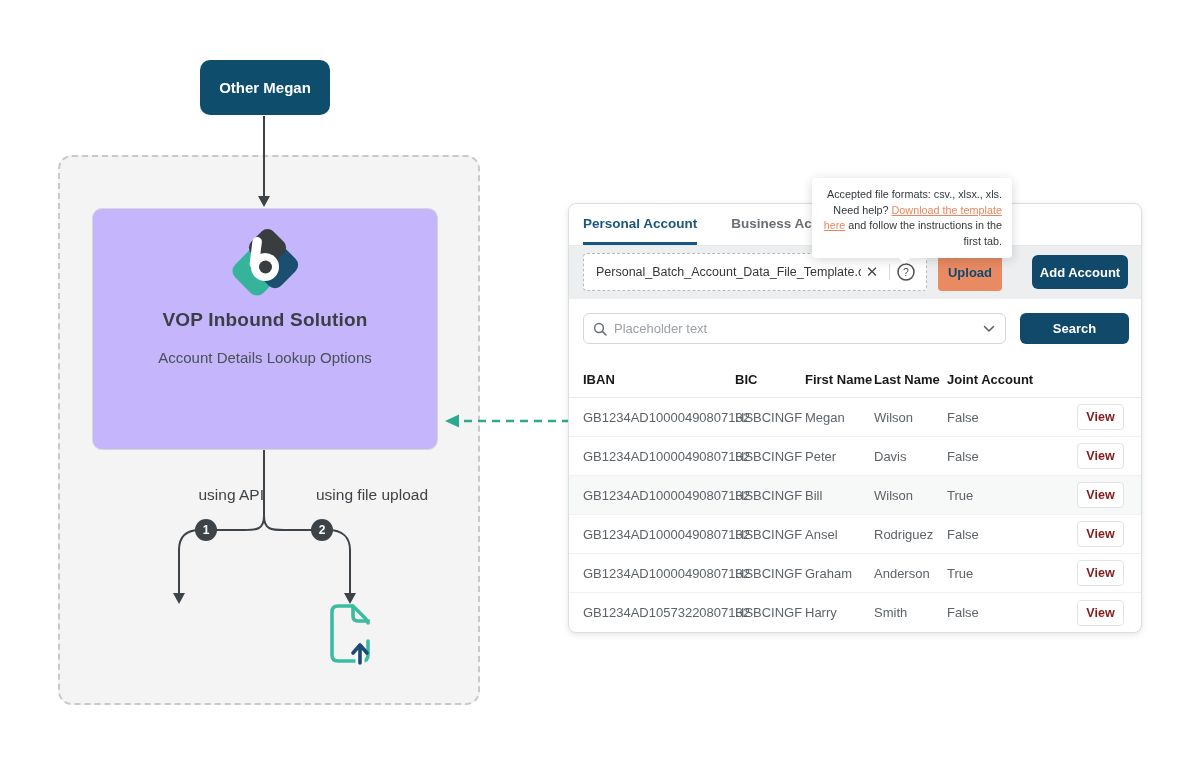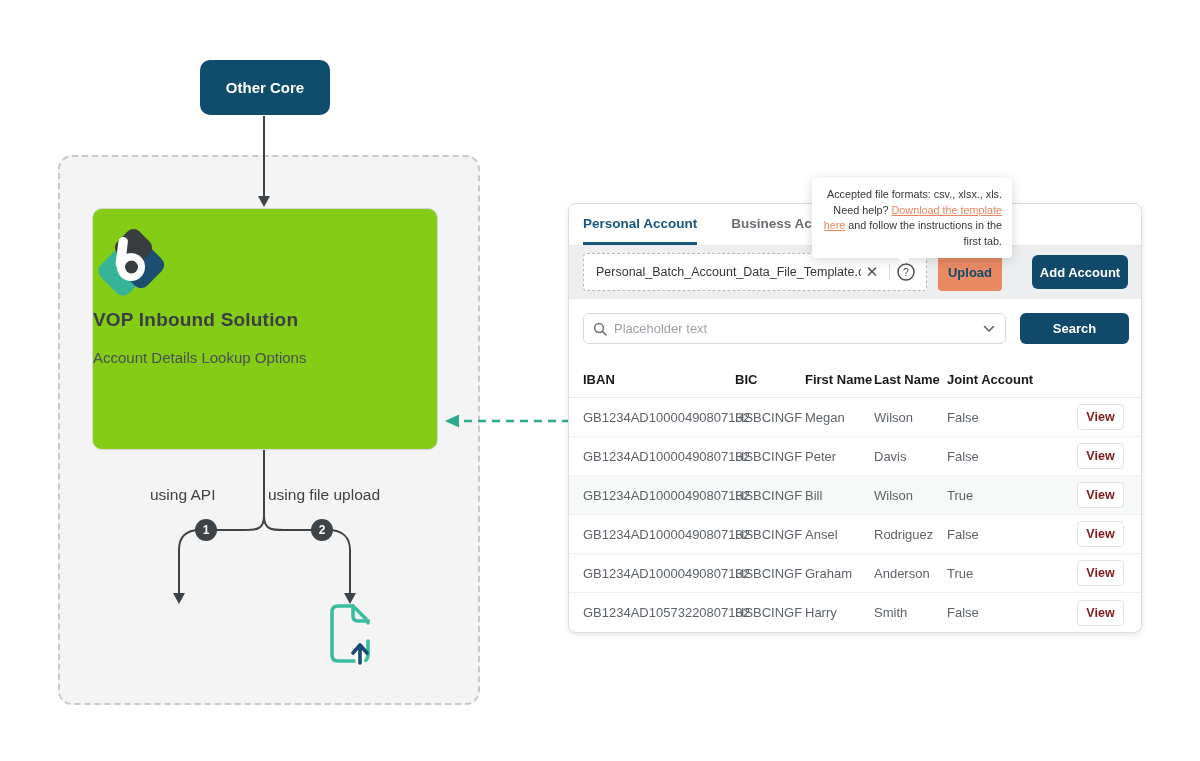--- a/index.html
+++ b/index.html
@@ -8,30 +8,30 @@
   .canvas { position:relative; width:1200px; height:761px; background:#ffffff; overflow:hidden; }
 
   
   .dash-container { position:absolute; left:58px; top:155px; width:422px; height:550px;
     background:#f4f4f4; border:2px dashed #c9c9c9; border-radius:14px; z-index:0; }
   .connector-svg { position:absolute; left:0; top:0; width:1200px; height:761px; z-index:1; pointer-events:none; }
 
   .other-bank { position:absolute; left:200px; top:60px; width:130px; height:55px; background:#0f4d6d;
     border-radius:10px; color:#fff; font-size:15px; font-weight:600; display:flex; align-items:center;
     justify-content:center; z-index:2; }
-  .vop-box { position:absolute; left:92px; top:208px; width:346px; height:242px; background:#84cc16;
+  .vop-box { position:absolute; left:92px; top:208px; width:346px; height:242px; background:#c4b5fd;
     border:1.5px solid #d7d7d7; border-radius:10px; z-index:2; display:flex; flex-direction:column;
-    align-items:flex-start; padding-top:16px; text-align:center; }
+    align-items:center; padding-top:16px; text-align:center; }
   .vop-logo { width:76px; height:76px; }
   .vop-title { margin-top:8px; font-size:19px; font-weight:700; color:#3b3f44; letter-spacing:.2px; }
   .vop-subtitle { margin-top:18px; font-size:15px; color:#4b5054; }
   .vop-option { font-size:15px; color:#4b5054; line-height:24px; }
   .vop-options { margin-top:20px; }
 
-  .branch-label { position:absolute; z-index:2; font-size:15.5px; color:#3e4347; text-align:left; }
+  .branch-label { position:absolute; z-index:2; font-size:15.5px; color:#3e4347; text-align:right; }
   .branch-label.api { left:150px; top:486px; width:114px; }
   .branch-label.file { left:268px; top:486px; width:160px; }
   .branch-num { position:absolute; z-index:3; width:22px; height:22px; border-radius:50%; background:#3e4347;
     color:#fff; font-size:12px; font-weight:700; display:flex; align-items:center; justify-content:center; }
   .branch-num.n1 { left:195px; top:519px; }
   .branch-num.n2 { left:311px; top:519px; }
 
   .core-banking { position:absolute; left:107px; top:610px; width:143px; height:52px; background:#0f4d6d;
     border-radius:10px; color:#fff; font-size:15px; font-weight:600; display:flex; align-items:center;
     justify-content:center; z-index:2; }
@@ -113,21 +113,21 @@
     <polygon points="173,593 185,593 179,604" fill="#3e4347"></polygon>
 
     <path d="M264,516 C264,530 272,530 284,530 L328,530 C342,530 350,537 350,550 L350,594" stroke="#3e4347" stroke-width="2" fill="none"></path>
     <polygon points="344,593 356,593 350,604" fill="#3e4347"></polygon>
 
     <line x1="570" y1="421" x2="458" y2="421" stroke="#2baa8f" stroke-width="2.5" stroke-dasharray="8 6"></line>
     <polygon points="459,414.5 459,427.5 445,421" fill="#2baa8f"></polygon>
   </svg>
 
   <div class="other-bank">
-    <span>Other Core</span>
+    <span>Other Megan</span>
   </div>
 
   <div class="vop-box">
     <svg class="vop-logo" viewBox="0 0 76 76">
       <rect x="10" y="26" width="40" height="40" rx="9" transform="rotate(45 30 46)" fill="#35b49a"></rect>
       <rect x="29" y="21" width="38" height="38" rx="9" transform="rotate(45 48 40)" fill="#1c4e70"></rect>
       <rect x="25" y="7" width="31" height="31" rx="8" transform="rotate(45 40.5 22.5)" fill="#3a3d40"></rect>
       <rect x="24" y="12" width="9.5" height="32" rx="4.7" transform="rotate(7 29 28)" fill="#ffffff"></rect>
       <circle cx="38" cy="42" r="14" fill="#ffffff"></circle>
       <circle cx="38.5" cy="42" r="6.5" fill="#3a3d40"></circle>

